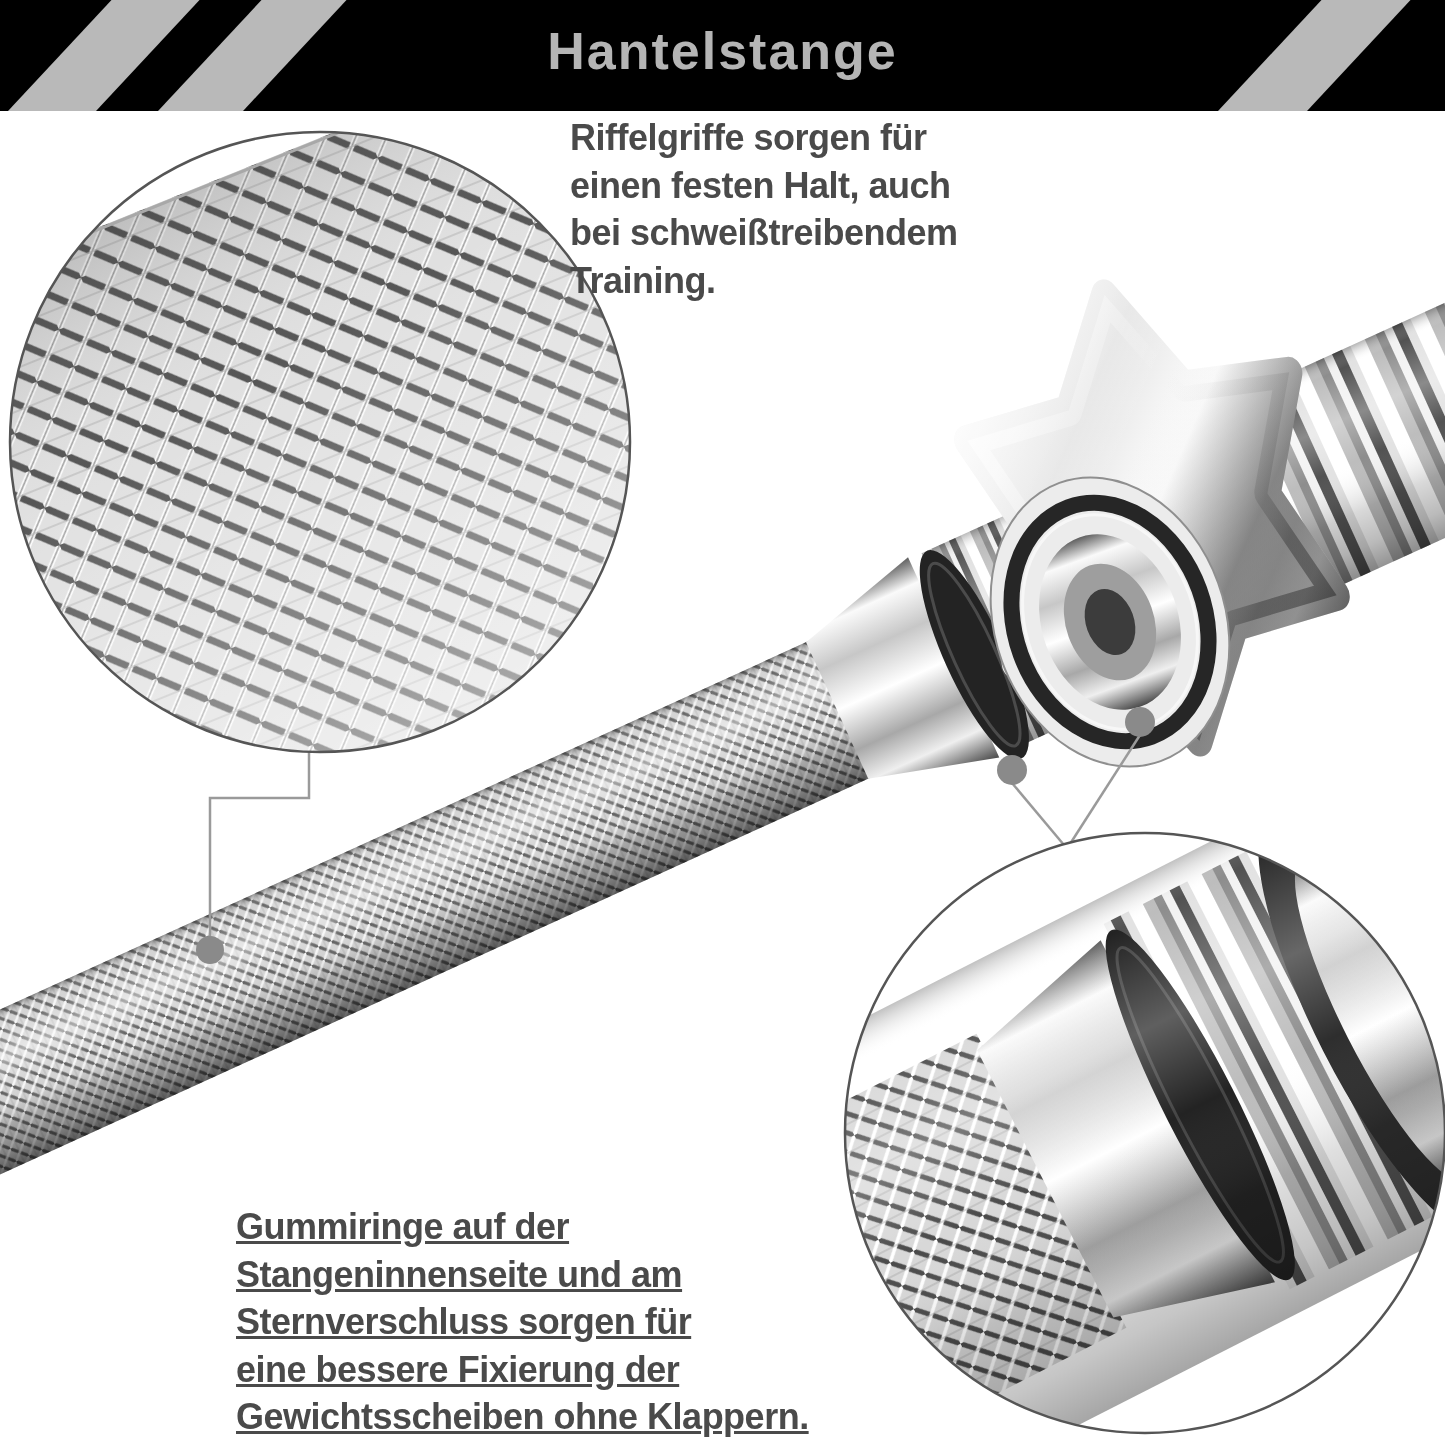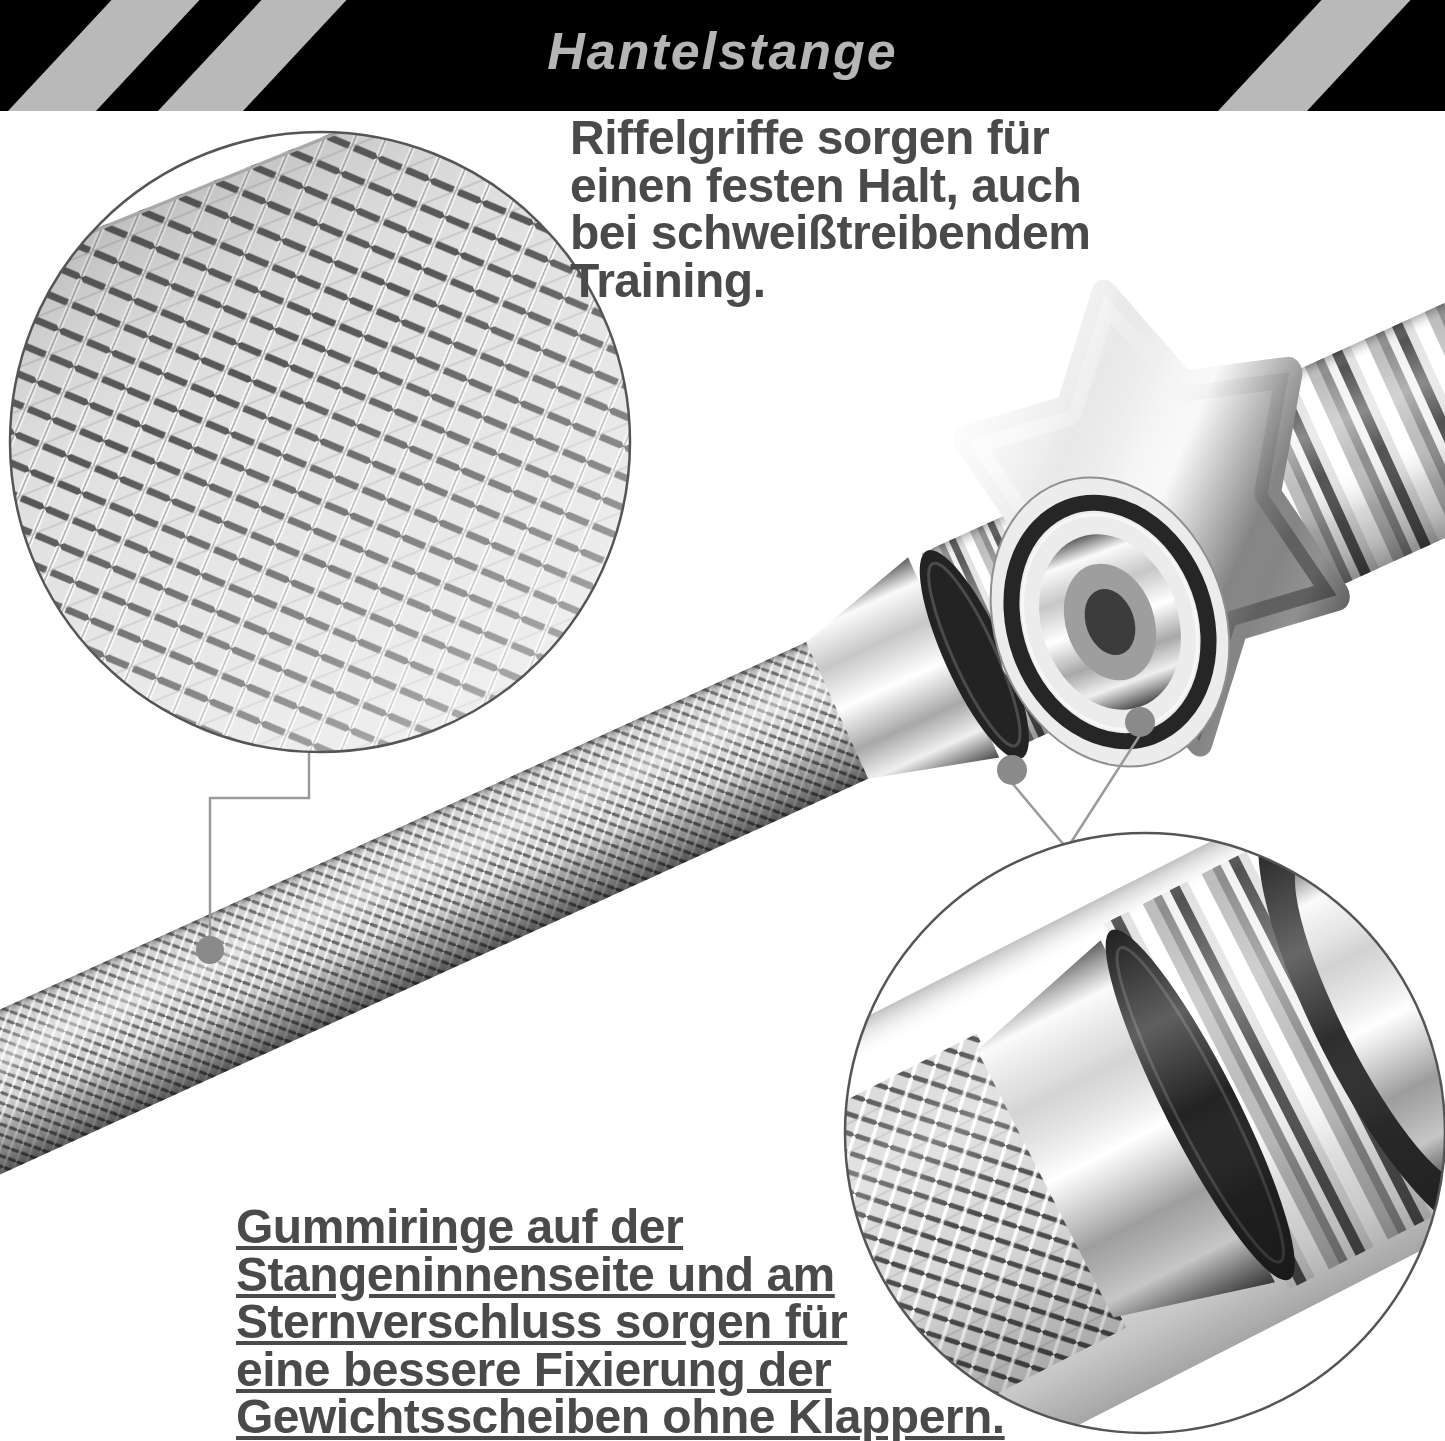--- a/index.html
+++ b/index.html
@@ -5,37 +5,37 @@
   html,body{margin:0;padding:0;background:#888;}
   .stage{
     position:relative;width:1445px;height:1441px;margin:0 auto;
     background:#ffffff;overflow:hidden;
     font-family:"Liberation Sans","DejaVu Sans",sans-serif;
   }
   
   .banner{
     position:absolute;left:0;top:0;width:1445px;height:111px;
     background:#000;overflow:hidden;
-    display:flex;align-items:center;justify-content:center;font-style:italic;
+    display:flex;align-items:center;justify-content:center;
   }
   .stripe{
     position:absolute;top:0;bottom:0;background:#b9b9b9;
     transform:skewX(-43deg);transform-origin:0 100%;
   }
   .stripe.s1{left:8px;width:88px;}
   .stripe.s2{left:158px;width:85px;}
   .stripe.s3{left:1218px;width:89px;}
   .banner-title{
     position:relative;margin-top:-10px;
     color:#b5b5b5;font-size:52px;font-weight:bold;letter-spacing:2px;
   }
   
   .note{
     position:absolute;color:#4a4a4a;font-weight:bold;
-    font-size:48px;line-height:47.5px;letter-spacing:-0.5px;
+    font-size:36px;line-height:47.5px;letter-spacing:-0.5px;
     white-space:pre-line;z-index:5;
   }
   .note.grip{left:570px;top:114px;}
   .note.rings{left:236px;top:1203px;text-decoration:underline;}
   
   .art{position:absolute;left:0;top:0;z-index:1;}
 </style>
 </head>
 <body>
 

